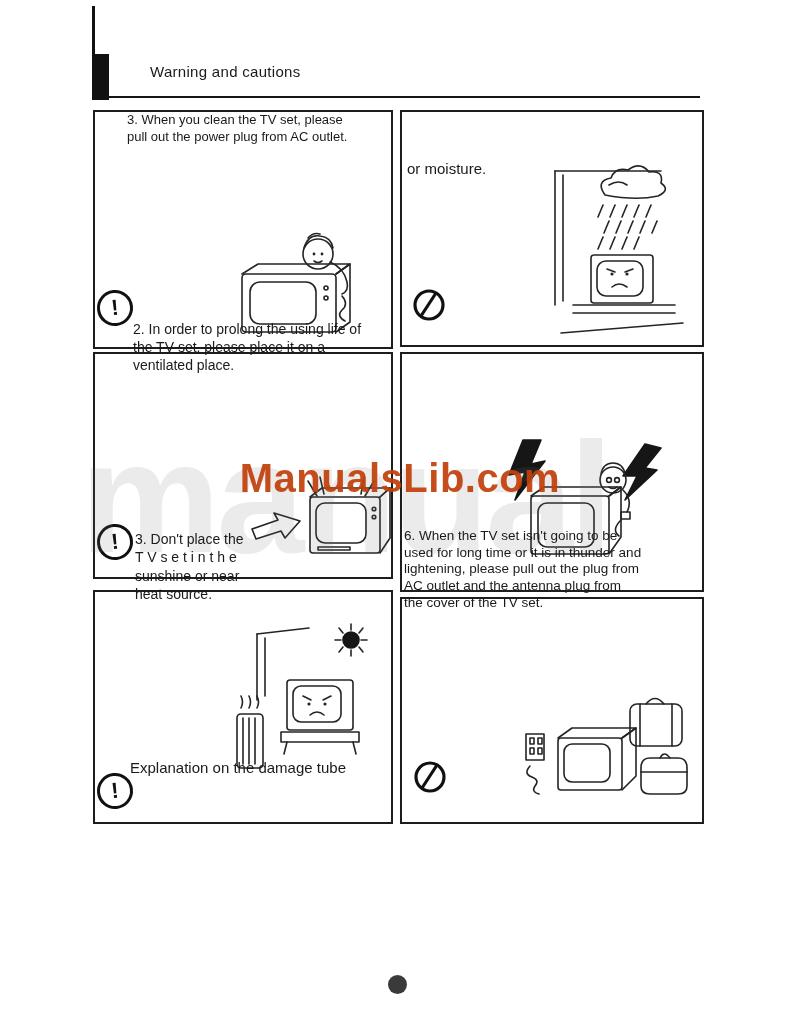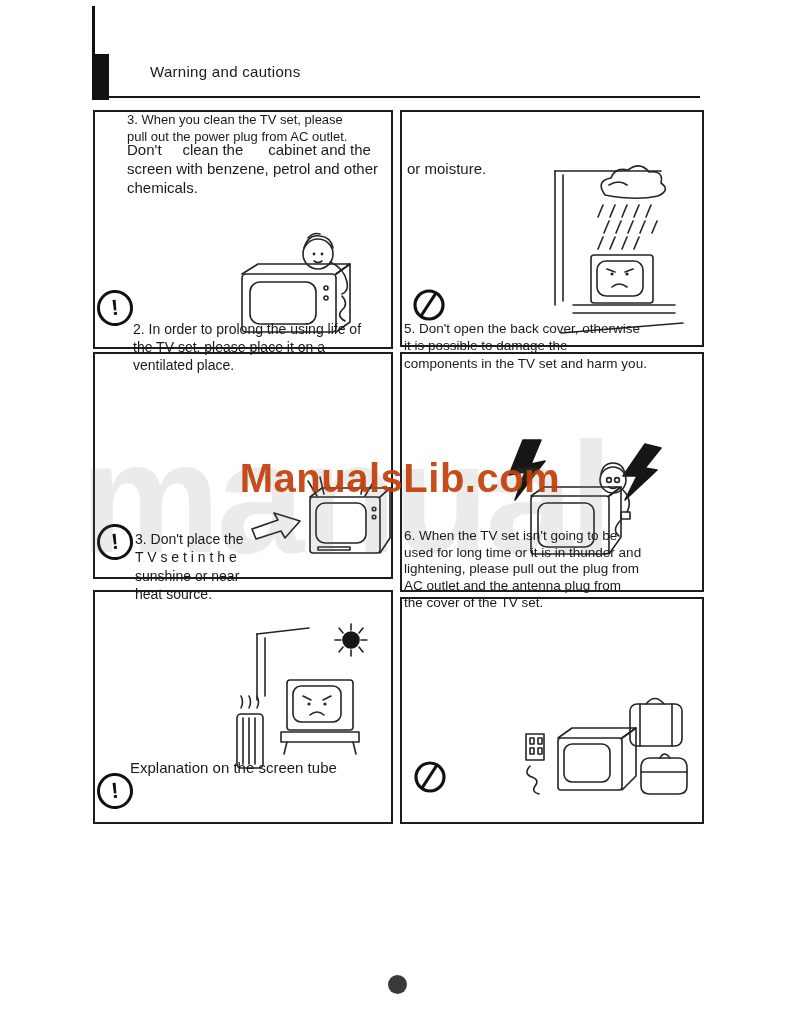--- a/index.html
+++ b/index.html
@@ -77,34 +77,28 @@
 
   <div class="panel" id="p1"></div>
   <div class="panel" id="p2"></div>
   <div class="panel" id="p3"></div>
   <div class="panel" id="p4"></div>
   <div class="panel" id="p5"></div>
   <div class="panel" id="p6"></div>
 
   <div class="wtext" id="t1a">3. When you clean the TV set, please
 pull out the power plug from AC outlet.</div>
-  <div class="wtext" id="t1b">Don't     clean the      cabinet and the
-screen with benzene, petrol and other
-chemicals.</div>
   <div class="wtext" id="t2">2. In order to prolong the using life of
 the TV set, please place it on a
 ventilated place.</div>
   <div class="wtext" id="t3">3. Don't place the
 T V s e t i n t h e
 sunshine or near
 heat source.</div>
   <div class="wtext" id="t4b">or moisture.</div>
-  <div class="wtext" id="t5">5. Don't open the back cover, otherwise
-it is possible to damage the
-components in the TV set and harm you.</div>
   <div class="wtext" id="t6">6. When the TV set isn't going to be
 used for long time or it is in thunder and
 lightening, please pull out the plug from
 AC outlet and the antenna plug from
 the cover of the TV set.</div>
 
   <div class="warn-icon" id="i1">!</div>
   <div class="warn-icon" id="i3">!</div>
   <div class="warn-icon" id="i5">!</div>
 
@@ -239,17 +233,17 @@
     <line x1="140" y1="14" x2="140" y2="56"></line>
     <line x1="172" y1="14" x2="172" y2="56"></line>
     <path d="M150 68 q-9 0 -9 10 v18 q0 8 9 8 h28 q9 0 9 -8 v-18 q0 -10 -9 -10 z"></path>
     <path d="M141 82 h46"></path>
     <path d="M160 68 q4 -8 10 0"></path>
   </svg>
 
   <div class="abs ghost-mark">manual</div>
   <div class="abs brand-mark">ManualsLib.com</div>
 
-  <div class="abs" id="tube-h">Explanation on the screen tube</div>
+  <div class="abs" id="tube-h">Explanation on the damage tube</div>
 
   <div class="abs page-dot"></div>
 
 </div>
 
 </body></html>

